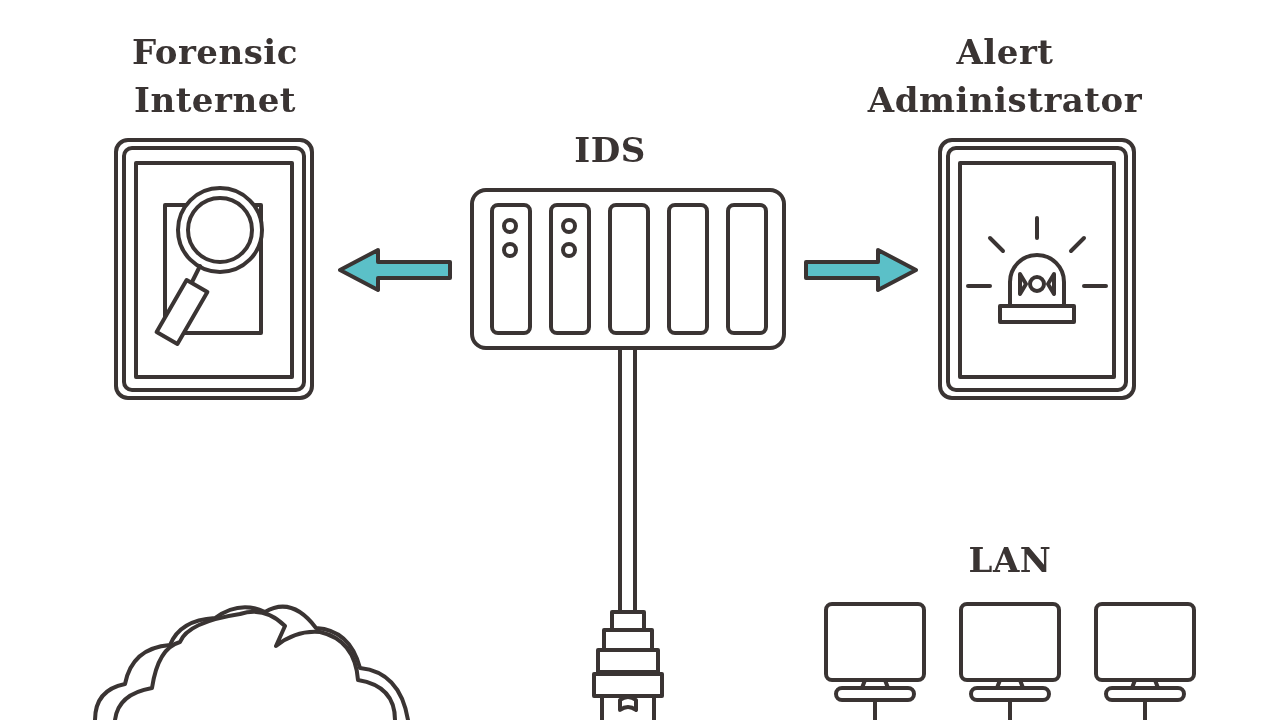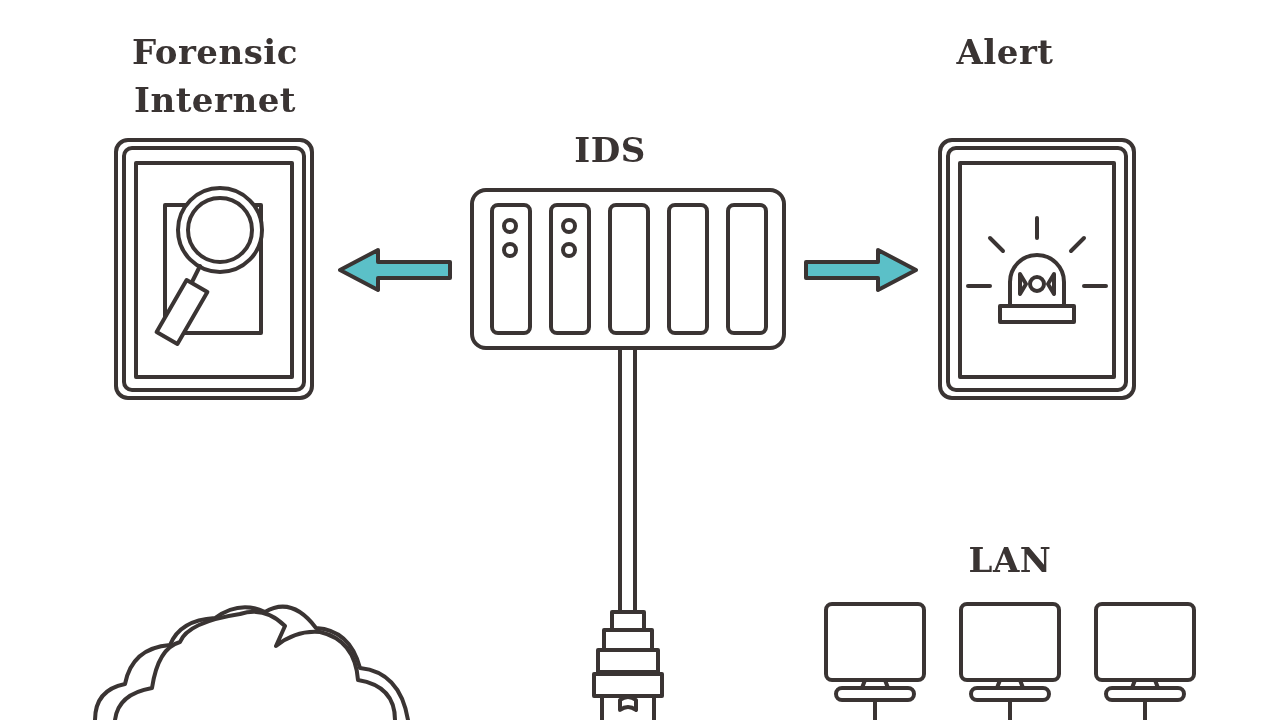--- a/index.html
+++ b/index.html
@@ -10,20 +10,21 @@
 </head>
 <body>
 
 <div class="label" style="left:100px;top:28px;width:230px;">
   <div>Forensic</div>
   <div>Internet</div>
 </div>
 <div class="label" style="left:520px;top:126px;width:180px;">IDS</div>
 <div class="label" style="left:850px;top:28px;width:310px;">
   <div>Alert</div>
+  <div>Administrator</div>
 </div>
 <div class="label" style="left:930px;top:536px;width:160px;">LAN</div>
 <div class="label" style="left:150px;top:700px;width:240px;">Internet</div>
 
 <svg width="1279" height="720" viewBox="0 0 1279 720" fill="none" stroke="#3a3433" stroke-width="4" stroke-linejoin="round" stroke-linecap="round">
 
   <g>
     <rect x="116" y="140" width="196" height="258" rx="12"></rect>
     <rect x="124" y="148" width="180" height="242" rx="8"></rect>
     <rect x="136" y="163" width="156" height="214"></rect>

